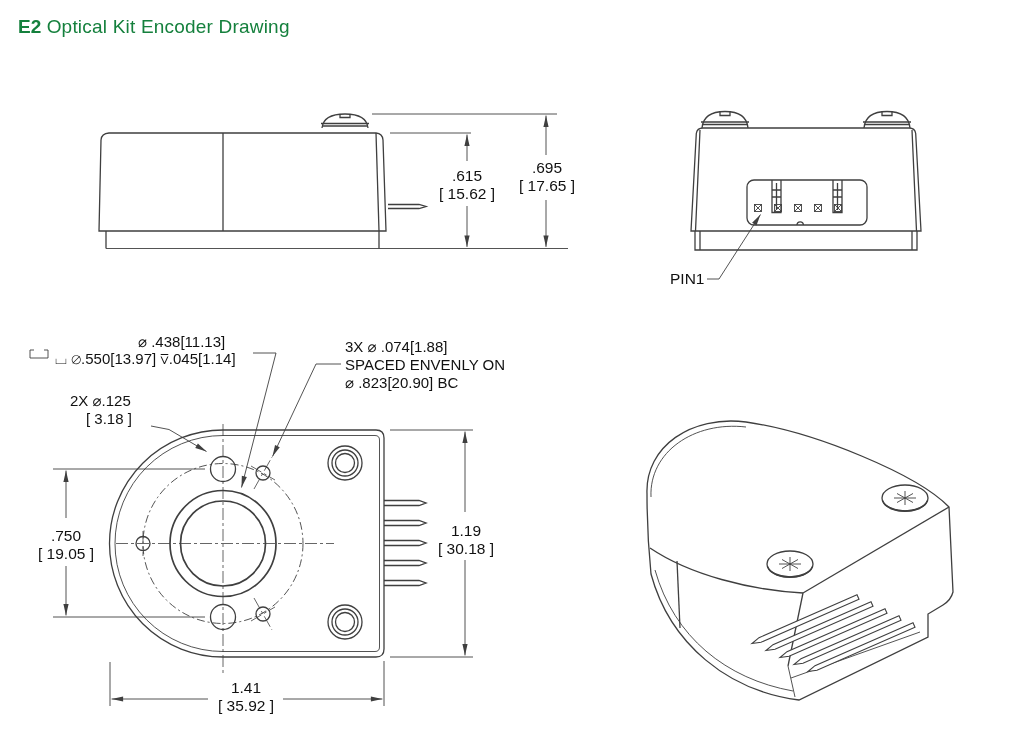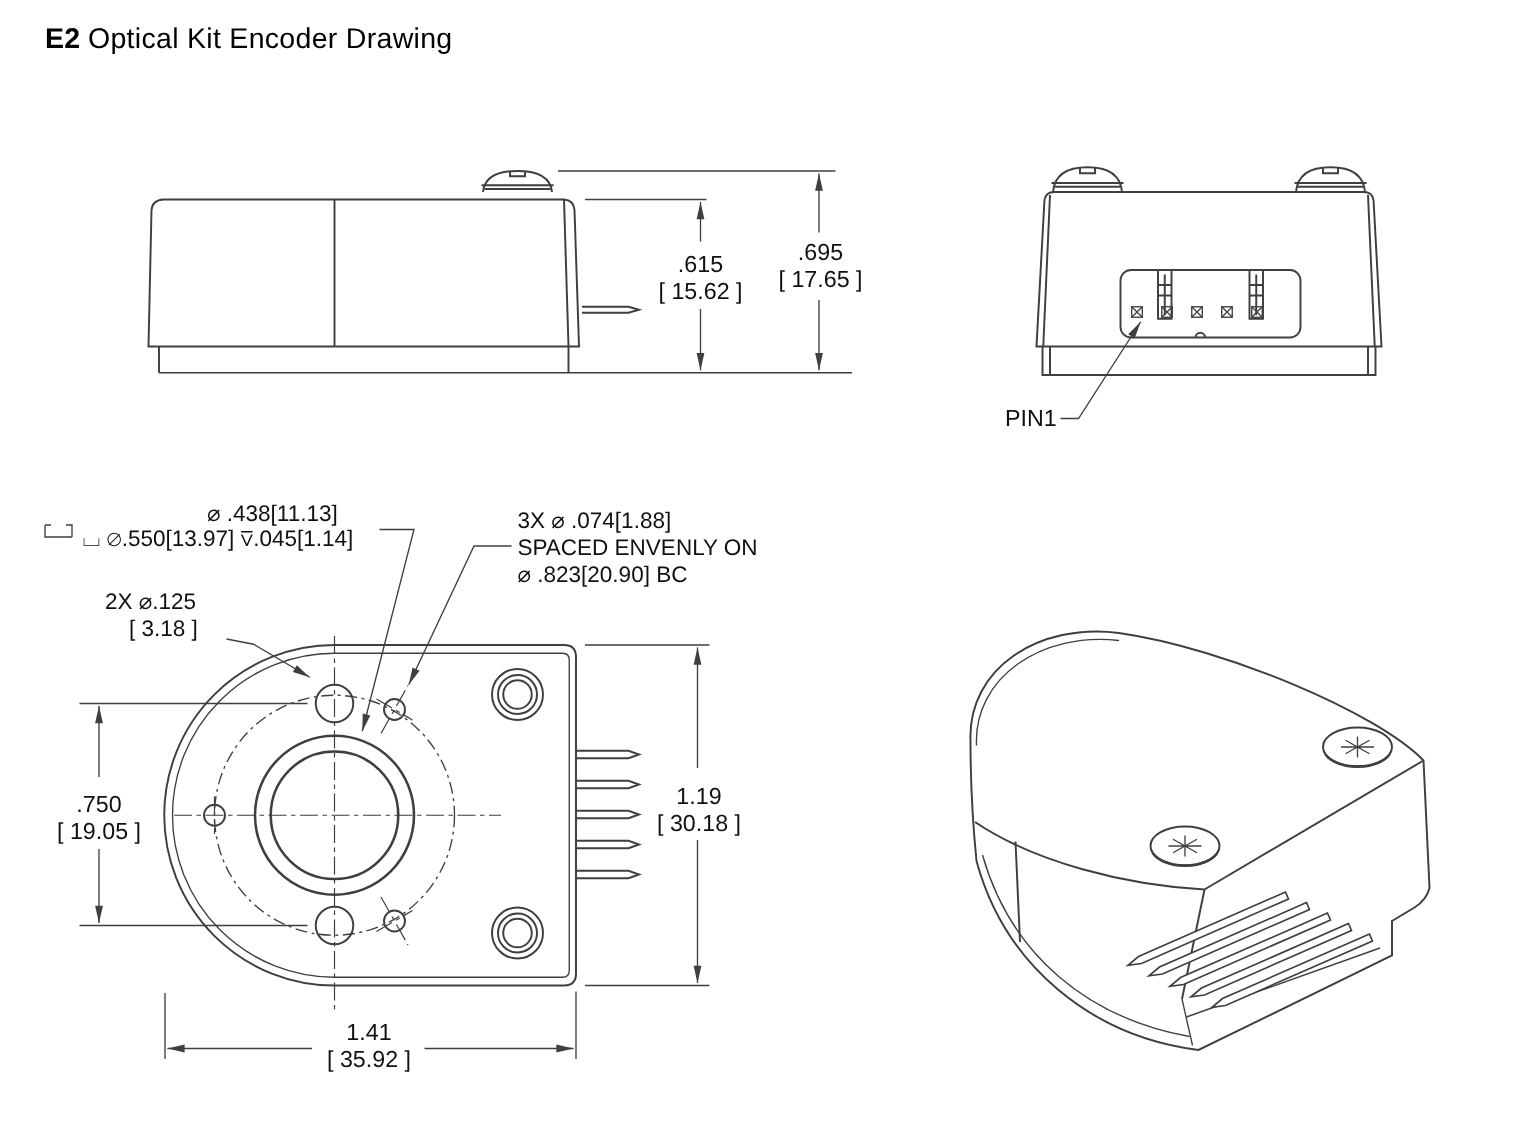--- a/index.html
+++ b/index.html
@@ -1,18 +1,18 @@
 <!DOCTYPE html>
 <html><head>
 <meta charset="utf-8">
 <style>
   html,body{margin:0;padding:0;background:#fff;}
   #stage{position:relative;width:1024px;height:752px;background:#fff;overflow:hidden;
          font-family:"Liberation Sans",sans-serif;}
-  .title{position:absolute;left:30px;top:16px;font-size:19px;color:#000000;letter-spacing:.2px;}
+  .title{position:absolute;left:18px;top:16px;font-size:19px;color:#15803d;letter-spacing:.2px;}
   .title .b{font-weight:bold;margin-right:5px;}
   svg{position:absolute;left:0;top:0;}
   svg text{stroke:none;fill:#111;}
   .dim{font:15.5px "Liberation Sans",sans-serif;}
   .callout{font:15px "Liberation Sans",sans-serif;}
   .mid{text-anchor:middle;}
   .obj{fill:none;stroke-width:1.3;}
   .thin{fill:none;stroke-width:0.9;}
   .thick{fill:none;stroke-width:1.7;}
   .cl{fill:none;stroke-width:0.8;stroke-dasharray:12 3 3 3;}

